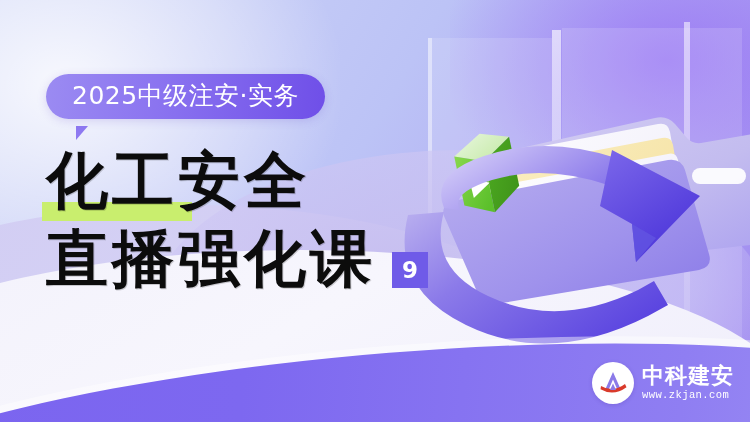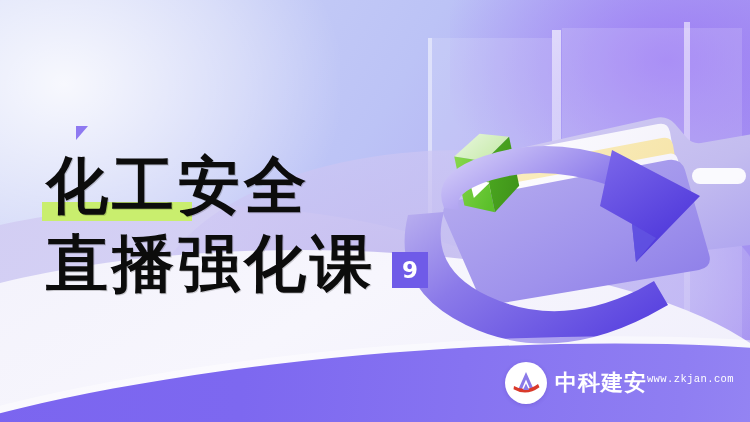--- a/index.html
+++ b/index.html
@@ -88,21 +88,21 @@
     border-left:12px solid #8e79f1;
     border-bottom:14px solid transparent;
     border-right:4px solid transparent;
   }
 
   
   .headline{position:absolute;left:46px;top:150px;width:420px;}
   .hl-row{position:relative;height:72px;}
   .hl-text{
     position:relative;
-    font-family:Liberation Serif, serif;
+    font-family:Liberation Mono, monospace;
     font-weight:700;
     font-size:62px;
     line-height:72px;
     letter-spacing:4px;
     color:#0c0c0c;
     white-space:nowrap;
     z-index:2;
     text-shadow:1px 1px 0 rgba(0,0,0,.18);
   }
   .hl-highlight{
@@ -128,21 +128,21 @@
     position:absolute;right:16px;bottom:18px;
     display:flex;align-items:center;gap:8px;
   }
   .logo-mark{
     width:42px;height:42px;border-radius:50%;
     background:#fff;
     display:flex;align-items:center;justify-content:center;
     box-shadow:0 1px 4px rgba(60,30,140,.2);
     flex:0 0 auto;
   }
-  .logo-text{display:flex;flex-direction:row;justify-content:center;}
+  .logo-text{display:flex;flex-direction:column;justify-content:center;}
   .logo-name{
     color:#fff;font-size:22px;font-weight:700;letter-spacing:1px;line-height:1.05;
     font-family:"DejaVu Sans","Liberation Sans",sans-serif;
   }
   .logo-url{
     color:#fff;font-size:10.5px;letter-spacing:.4px;line-height:1.3;margin-top:2px;
     font-family:Liberation Mono, monospace;
   }
 </style>
 </head>
@@ -238,20 +238,21 @@
         <path d="M212 150 L300 196 L236 262 L232 224 L200 206 Z" fill="url(#arrHead)"></path>
         <path d="M236 262 L232 224 L256 238 Z" fill="#6355e2" opacity=".75"></path>
       </g>
     </svg>
   </div>
 
   <div class="curve-purple-edge"></div>
   <div class="curve-purple"></div>
 
   <div class="pill-tail"></div>
+  <div class="pill">2025中级注安·实务</div>
 
   <div class="headline">
     <div class="hl-row">
       <div class="hl-highlight"></div>
       <div class="hl-text">化工安全</div>
     </div>
     <div class="hl-row2">
       <div class="hl-text">直播强化课</div>
       <div class="num-badge">9</div>
     </div>

